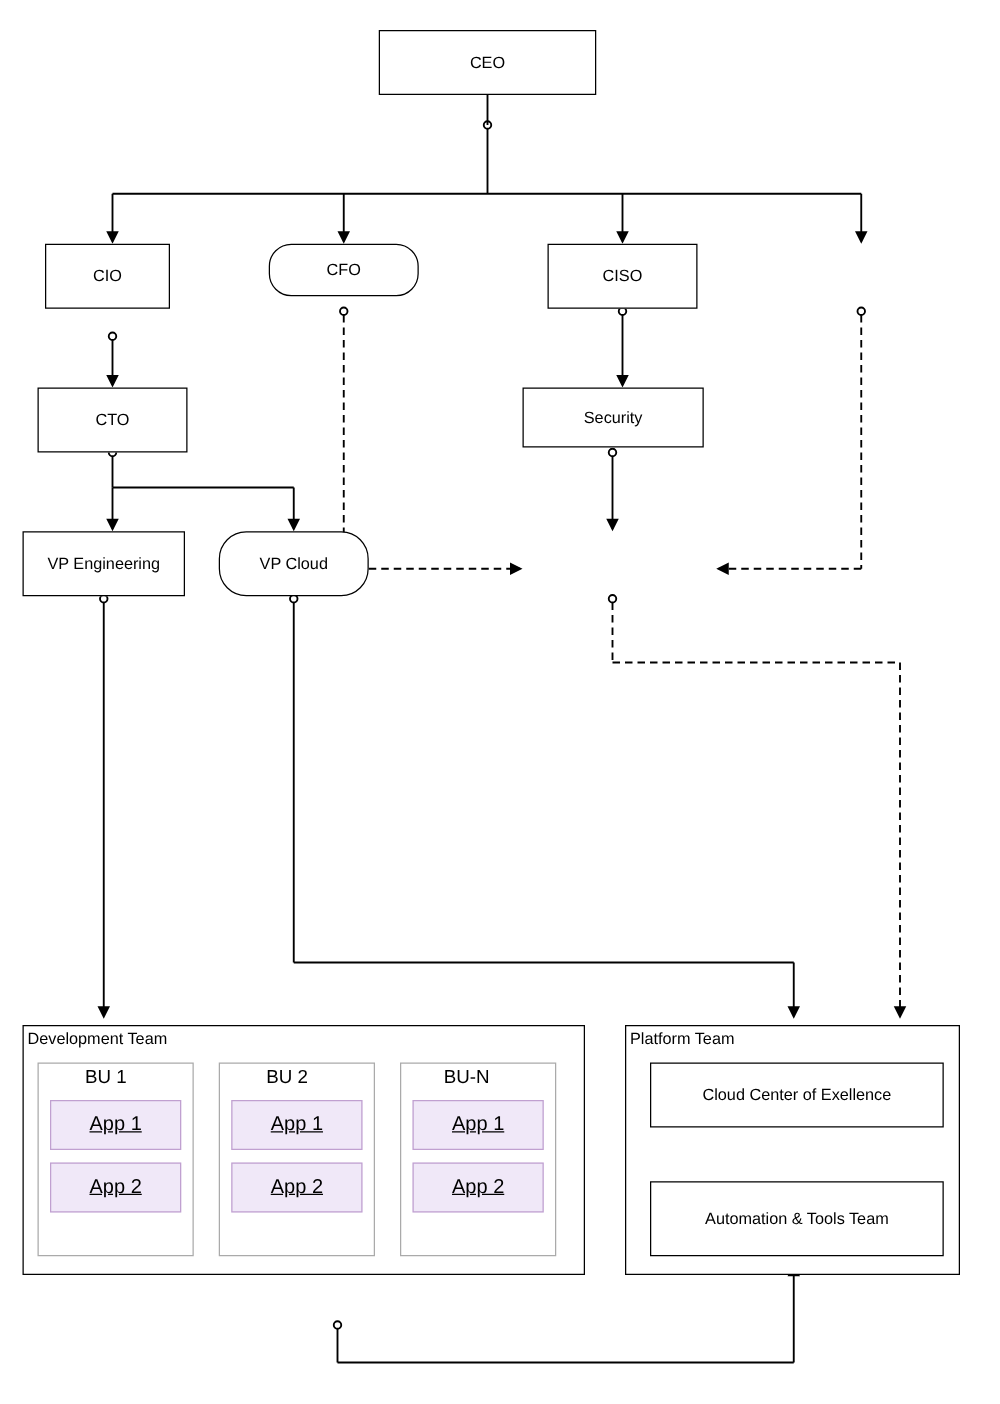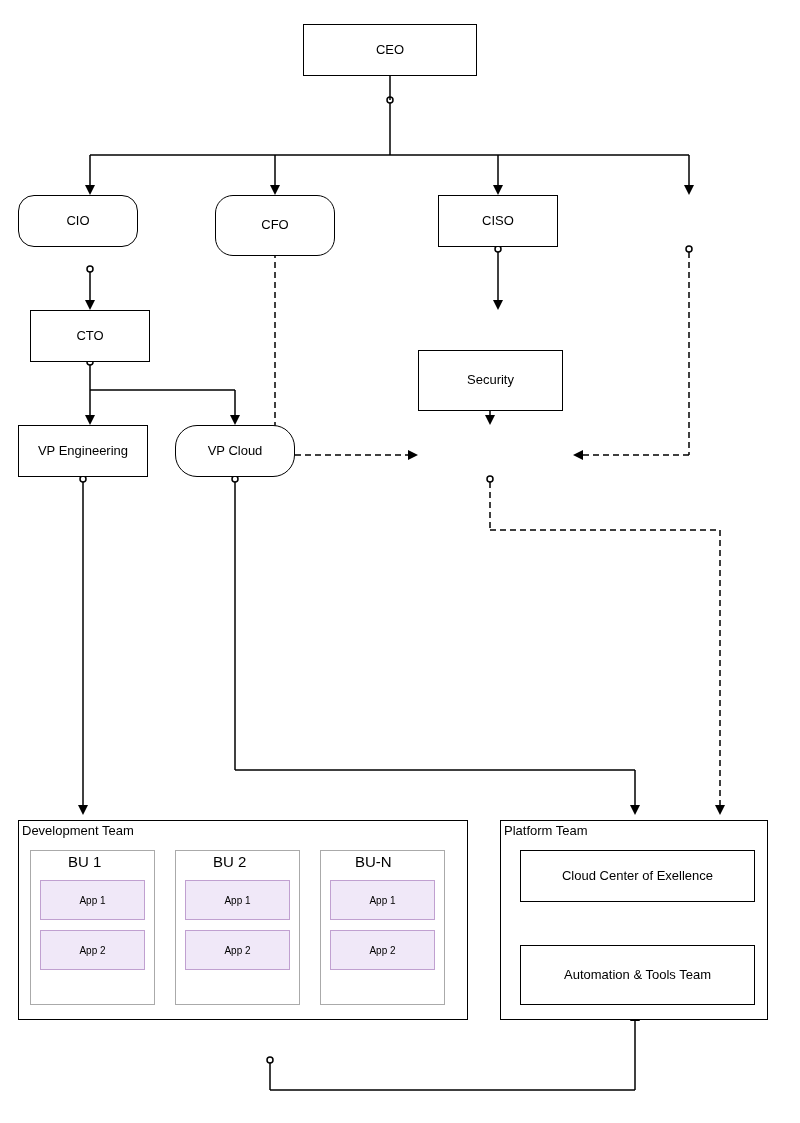--- a/index.html
+++ b/index.html
@@ -59,21 +59,22 @@
       text-align: center;
     }
 
     .app-box {
       position: absolute;
       border: 1px solid #c0a0d0;
       background: #f0e8f8;
       display: flex;
       align-items: center;
       justify-content: center;
-      font-size: 10px;
+      font-size: 16px;
+      text-decoration: underline;
     }
 
     svg.lines {
       position: absolute;
       top: 0;
       left: 0;
       width: 800px;
       height: 1123px;
       pointer-events: none;
     }
@@ -161,38 +162,38 @@
     <line x1="270" y1="1090" x2="635" y2="1090" stroke="#000" stroke-width="1.5"></line>
     <line x1="635" y1="1090" x2="635" y2="1013" stroke="#000" stroke-width="1.5"></line>
     <polygon points="635,1011 630,1021 640,1021" fill="#000"></polygon>
 
   </svg>
 
   <div class="node" style="left:303px; top:24px; width:174px; height:52px;">
     <span>CEO</span>
   </div>
 
-  <div class="node" style="left:18px; top:195px; width:120px; height:52px;border-radius:16px;">
+  <div class="node" style="left:36px; top:195px; width:100px; height:52px;">
     <span>CIO</span>
   </div>
 
-  <div class="node" style="left:215px; top:195px; width:120px; height:61px;border-radius:18px;">
+  <div class="node" style="left:215px; top:195px; width:120px; height:42px;border-radius:18px;">
     <span>CFO</span>
   </div>
 
   <div class="node" style="left:438px; top:195px; width:120px; height:52px;">
     <span>CISO</span>
   </div>
 
 
   <div class="node" style="left:30px; top:310px; width:120px; height:52px;">
     <span>CTO</span>
   </div>
 
-  <div class="node" style="left:418px; top:310px; width:145px; height:61px;margin-top:40px;">
+  <div class="node" style="left:418px; top:310px; width:145px; height:48px;">
     <span>Security</span>
   </div>
 
   <div class="node" style="left:18px; top:425px; width:130px; height:52px;">
     <span>VP Engineering</span>
   </div>
 
   <div class="node" style="left:175px; top:425px; width:120px; height:52px;border-radius:22px;">
     <span>VP Cloud</span>
   </div>

